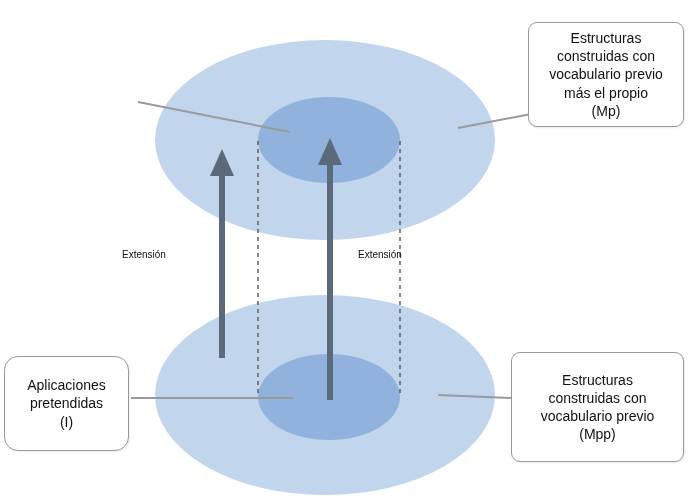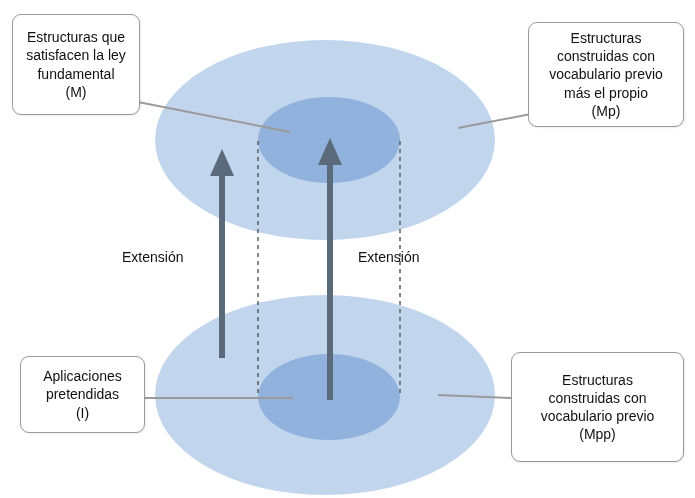--- a/index.html
+++ b/index.html
@@ -35,21 +35,21 @@
     z-index: 3;
   }
   .callout .txt {
     white-space: pre-line;
     font-size: 14px;
     line-height: 1.3;
     color: var(--text, #111111);
   }
   .arrow-label {
     position: absolute;
-    font-size: 14px;
+    font-size: 10px;
     color: var(--text, #111111);
     z-index: 3;
   }
 </style>
 </head>
 <body>
 
 <div class="canvas">
 
   <svg class="layer" width="695" height="498" viewBox="0 0 695 498">
@@ -68,36 +68,30 @@
 
     <line x1="330" y1="400" x2="330" y2="163" stroke-width="6" stroke="#5a6a7a"></line>
     <polygon points="330,138 318,165 342,165" fill="#5a6a7a"></polygon>
 
     <line x1="138" y1="102" x2="290" y2="132" stroke-width="2" stroke="#9a9a9a"></line>
     <line x1="531" y1="114" x2="458" y2="128" stroke-width="2" stroke="#9a9a9a"></line>
     <line x1="131" y1="398" x2="293" y2="398" stroke-width="2" stroke="#9a9a9a"></line>
     <line x1="513" y1="398" x2="438" y2="395" stroke-width="2" stroke="#9a9a9a"></line>
   </svg>
 
-  <div class="callout" style="left:12px; top:14px; width:128px; height:101px;">
-    <span class="txt">Estructuras que
-satisfacen la ley
-fundamental
-(M)</span>
-  </div>
 
   <div class="callout" style="left:528px; top:22px; width:156px; height:105px;">
     <span class="txt">Estructuras
 construidas con
 vocabulario previo
 más el propio
 (Mp)</span>
   </div>
 
-  <div class="callout" style="left:20px; top:356px; width:125px; height:77px;">
+  <div class="callout" style="left:4px; top:356px; width:125px; height:95px;border-radius:14px;">
     <span class="txt">Aplicaciones
 pretendidas
 (I)</span>
   </div>
 
   <div class="callout" style="left:511px; top:352px; width:173px; height:110px;">
     <span class="txt">Estructuras
 construidas con
 vocabulario previo
 (Mpp)</span>

